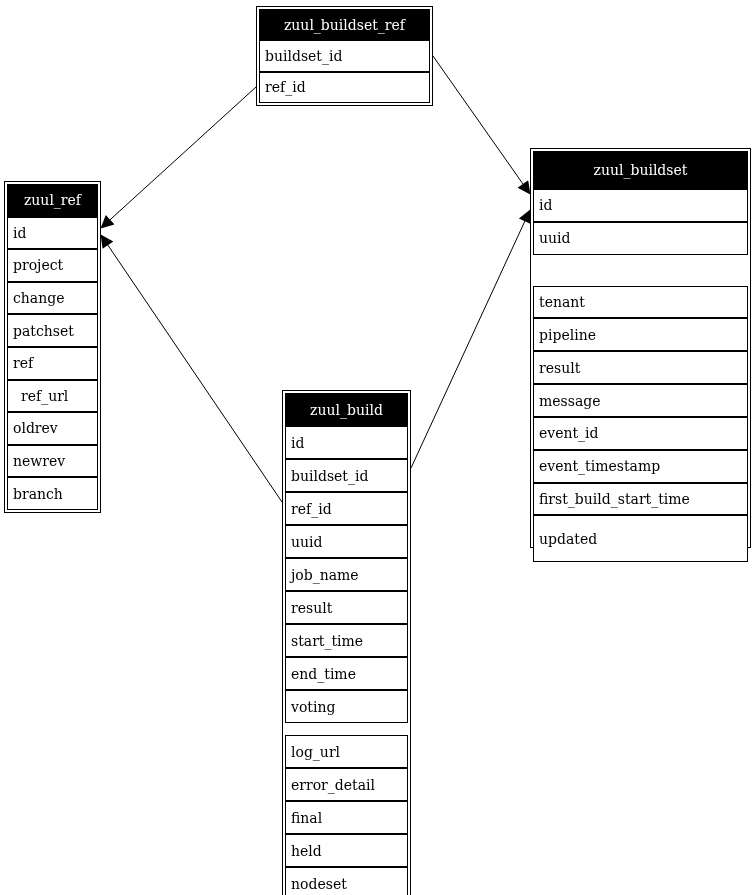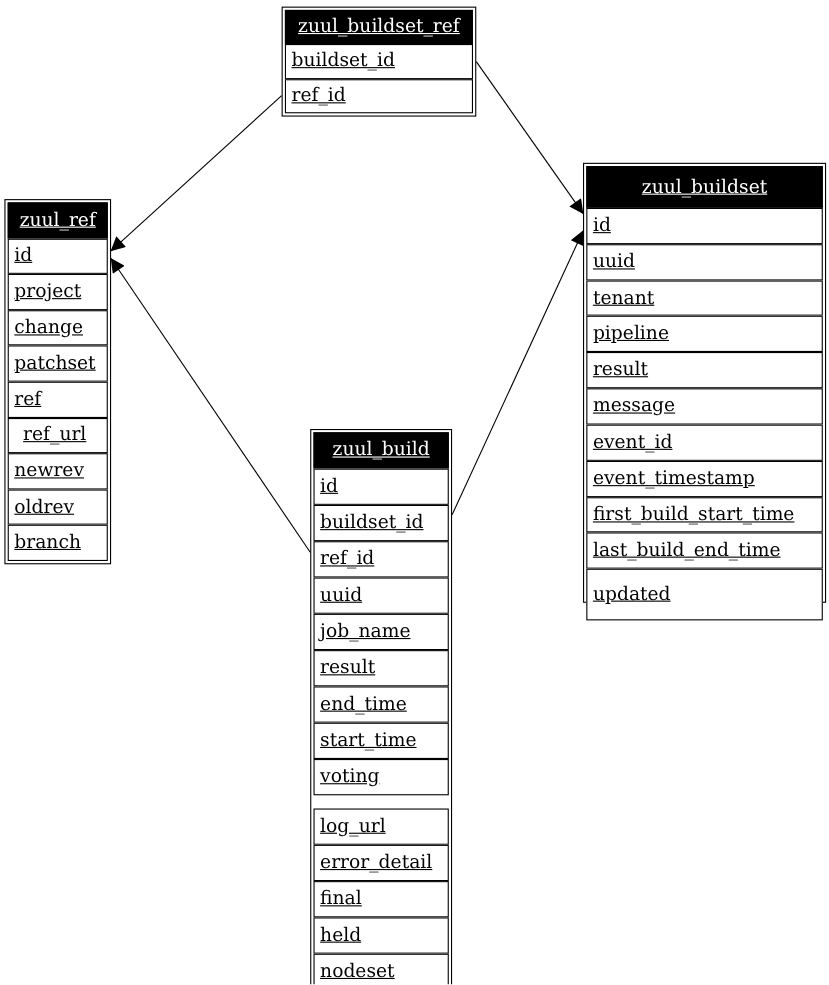--- a/index.html
+++ b/index.html
@@ -22,28 +22,27 @@
     background: var(--canvas-bg, #ffffff);
     padding: 2px;
     display: flex;
     flex-direction: column;
   }
   .ercell {
     box-sizing: border-box;
     border: 1px solid var(--border-color, #000000);
     background: var(--cell-bg, #ffffff);
     color: var(--cell-fg, #000000);
-    font-size: 17px;
+    font-size: 14px;
     line-height: 1;
     display: flex;
     align-items: center;
     padding-left: 5px;
     white-space: nowrap;
     flex: 0 0 auto;
-    text-decoration: underline;
   }
   .erheader {
     background: var(--header-bg, #000000);
     color: var(--header-fg, #ffffff);
     justify-content: center;
     padding-left: 0;
   }
   #edge-svg {
     position: absolute;
     left: 0;
@@ -68,48 +67,47 @@
         <div class="ercell" style="height: 31.3333px;">ref_id</div>
       </div>
       <div class="ertable" style="left: 4px; top: 181px; width: 97px; height: 332px;">
         <div class="ercell erheader" style="height: 32.6px;">zuul_ref</div>
         <div class="ercell" style="height: 32.6px;">id</div>
         <div class="ercell" style="height: 32.6px;">project</div>
         <div class="ercell" style="height: 32.6px;">change</div>
         <div class="ercell" style="height: 32.6px;">patchset</div>
         <div class="ercell" style="height: 32.6px;">ref</div>
         <div class="ercell" style="height: 32.6px; padding-left: 13px;">ref_url</div>
+        <div class="ercell" style="height: 32.6px;">oldrev</div>
         <div class="ercell" style="height: 32.6px;">newrev</div>
-        <div class="ercell" style="height: 32.6px;">oldrev</div>
         <div class="ercell" style="height: 32.6px;">branch</div>
       </div>
       <div class="ertable" style="left: 530px; top: 148px; width: 221px; height: 400px;">
         <div class="ercell erheader" style="height: 38px;">zuul_buildset</div>
         <div class="ercell" style="height: 32.8333px;">id</div>
         <div class="ercell" style="height: 32.8333px;">uuid</div>
-        <div class="ercell" style="height: 32.8333px;">tenant</div>
+        <div class="ercell" style="height: 32.8333px; margin-top: 31px;">tenant</div>
         <div class="ercell" style="height: 32.8333px;">pipeline</div>
         <div class="ercell" style="height: 32.8333px;">result</div>
         <div class="ercell" style="height: 32.8333px;">message</div>
         <div class="ercell" style="height: 32.8333px; text-align: right;">event_id</div>
         <div class="ercell" style="height: 32.8333px;">event_timestamp</div>
         <div class="ercell" style="height: 32.8333px;">first_build_start_time</div>
-        <div class="ercell" style="height: 32.8333px;">last_build_end_time</div>
         <div class="ercell" style="height: 47px;">updated</div>
       </div>
       <div class="ertable" style="left: 282px; top: 390px; width: 129px; height: 616px;">
         <div class="ercell erheader" style="height: 33px;">zuul_build</div>
         <div class="ercell" style="height: 33px;">id</div>
         <div class="ercell" style="height: 33px;">buildset_id</div>
         <div class="ercell" style="height: 33px;">ref_id</div>
         <div class="ercell" style="height: 33px;">uuid</div>
         <div class="ercell" style="height: 33px;">job_name</div>
         <div class="ercell" style="height: 33px;">result</div>
+        <div class="ercell" style="height: 33px;">start_time</div>
         <div class="ercell" style="height: 33px;">end_time</div>
-        <div class="ercell" style="height: 33px;">start_time</div>
         <div class="ercell" style="height: 33px; text-align: right;">voting</div>
         <div class="ercell" style="height: 33px; margin-top: 12px;">log_url</div>
         <div class="ercell" style="height: 33px;">error_detail</div>
         <div class="ercell" style="height: 33px;">final</div>
         <div class="ercell" style="height: 33px;">held</div>
         <div class="ercell" style="height: 33px;">nodeset</div>
       </div>
     </div>
   <svg id="edge-svg" xmlns="http://www.w3.org/2000/svg">
     <defs>

